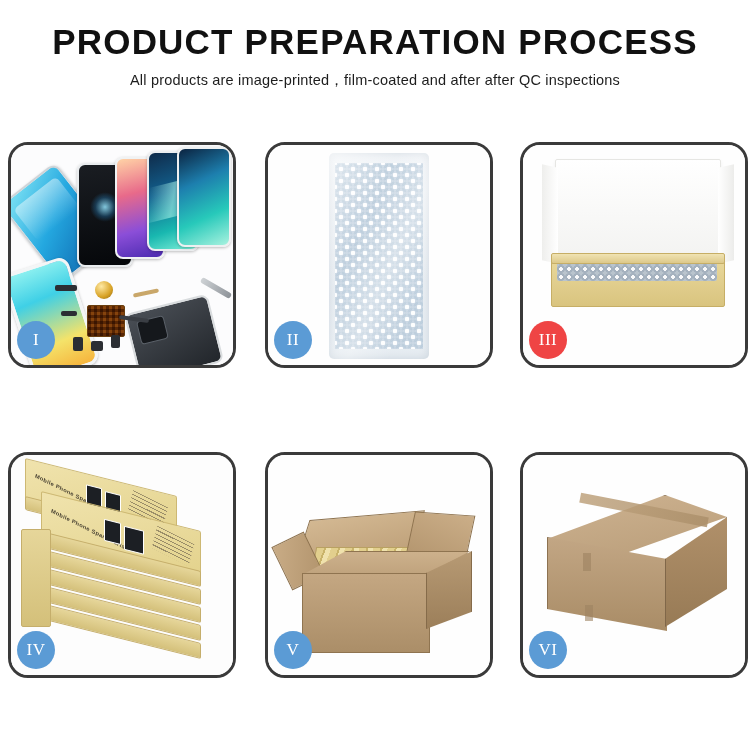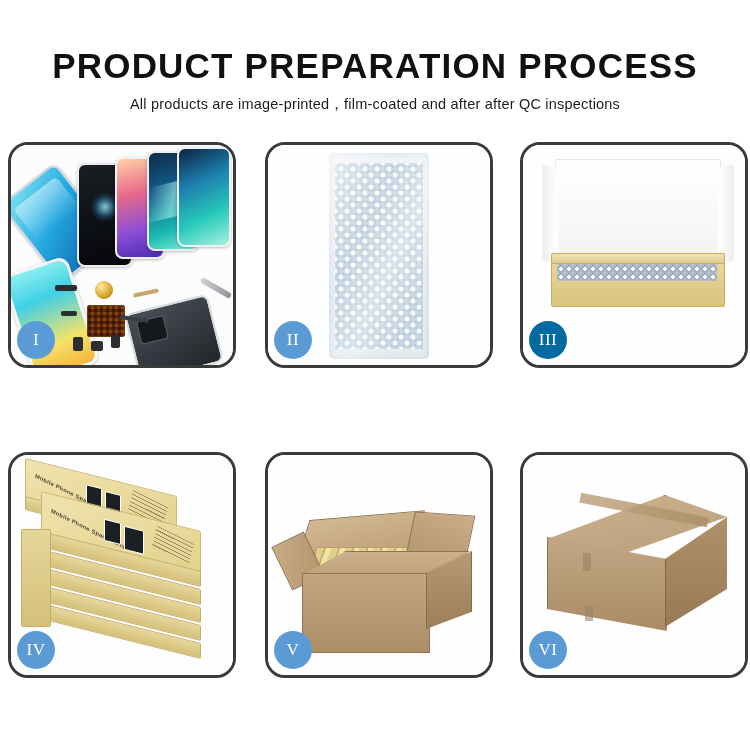--- a/index.html
+++ b/index.html
@@ -6,21 +6,21 @@
   body{
     width:750px;height:750px;background:#ffffff;
     font-family:"Liberation Sans", sans-serif;
     overflow:hidden;position:relative;
   }
   .page{width:750px;height:750px;position:relative;background:#fff;}
 
   
   .header{position:absolute;left:0;top:0;width:750px;text-align:center;}
   .title{
-    margin:0;padding-top:48px;
+    margin:0;padding-top:24px;
     font-size:35px;font-weight:700;letter-spacing:1.2px;
     color:#111;line-height:1.05;
     font-family:"Liberation Sans", sans-serif;
   }
   .subtitle{
     margin:0;padding-top:10px;
     font-size:14.5px;font-weight:400;color:#1d1d1d;
     letter-spacing:.2px;
     font-family:"Liberation Sans", sans-serif;
   }
@@ -335,21 +335,21 @@
       <div class="badge" style="background: rgb(91, 155, 213); color: rgb(255, 255, 255);">II</div>
     </div>
 
     <div class="panel r0 c2" style="border-color: rgb(58, 58, 58);">
       <div class="scene p3bg">
         <div class="lid3"></div>
         <div class="tray3"></div>
         <div class="fill3"></div>
         <div class="lip3"></div>
       </div>
-      <div class="badge" style="background: #0369a1; color: rgb(255, 255, 255);">III</div>
+      <div class="badge" style="background: #ef4444; color: rgb(255, 255, 255);">III</div>
     </div>
 
     <div class="panel r1 c0" style="border-color: rgb(58, 58, 58);">
       <div class="scene p4bg">
 
         <div class="stk bxtop" style="left:14px;top:22px;width:150px;height:44px;transform:skewY(14deg);">
           <span class="bxlabel" style="left:8px;top:20px;transform:rotate(14deg);">Mobile Phone Spare Parts</span>
           <div class="bximg" style="left:60px;top:10px;width:14px;height:19px;"></div>
           <div class="bximg" style="left:79px;top:12px;width:14px;height:19px;"></div>
           <div class="bxlines" style="left:104px;top:8px;width:36px;height:22px;transform:rotate(14deg);"></div>

